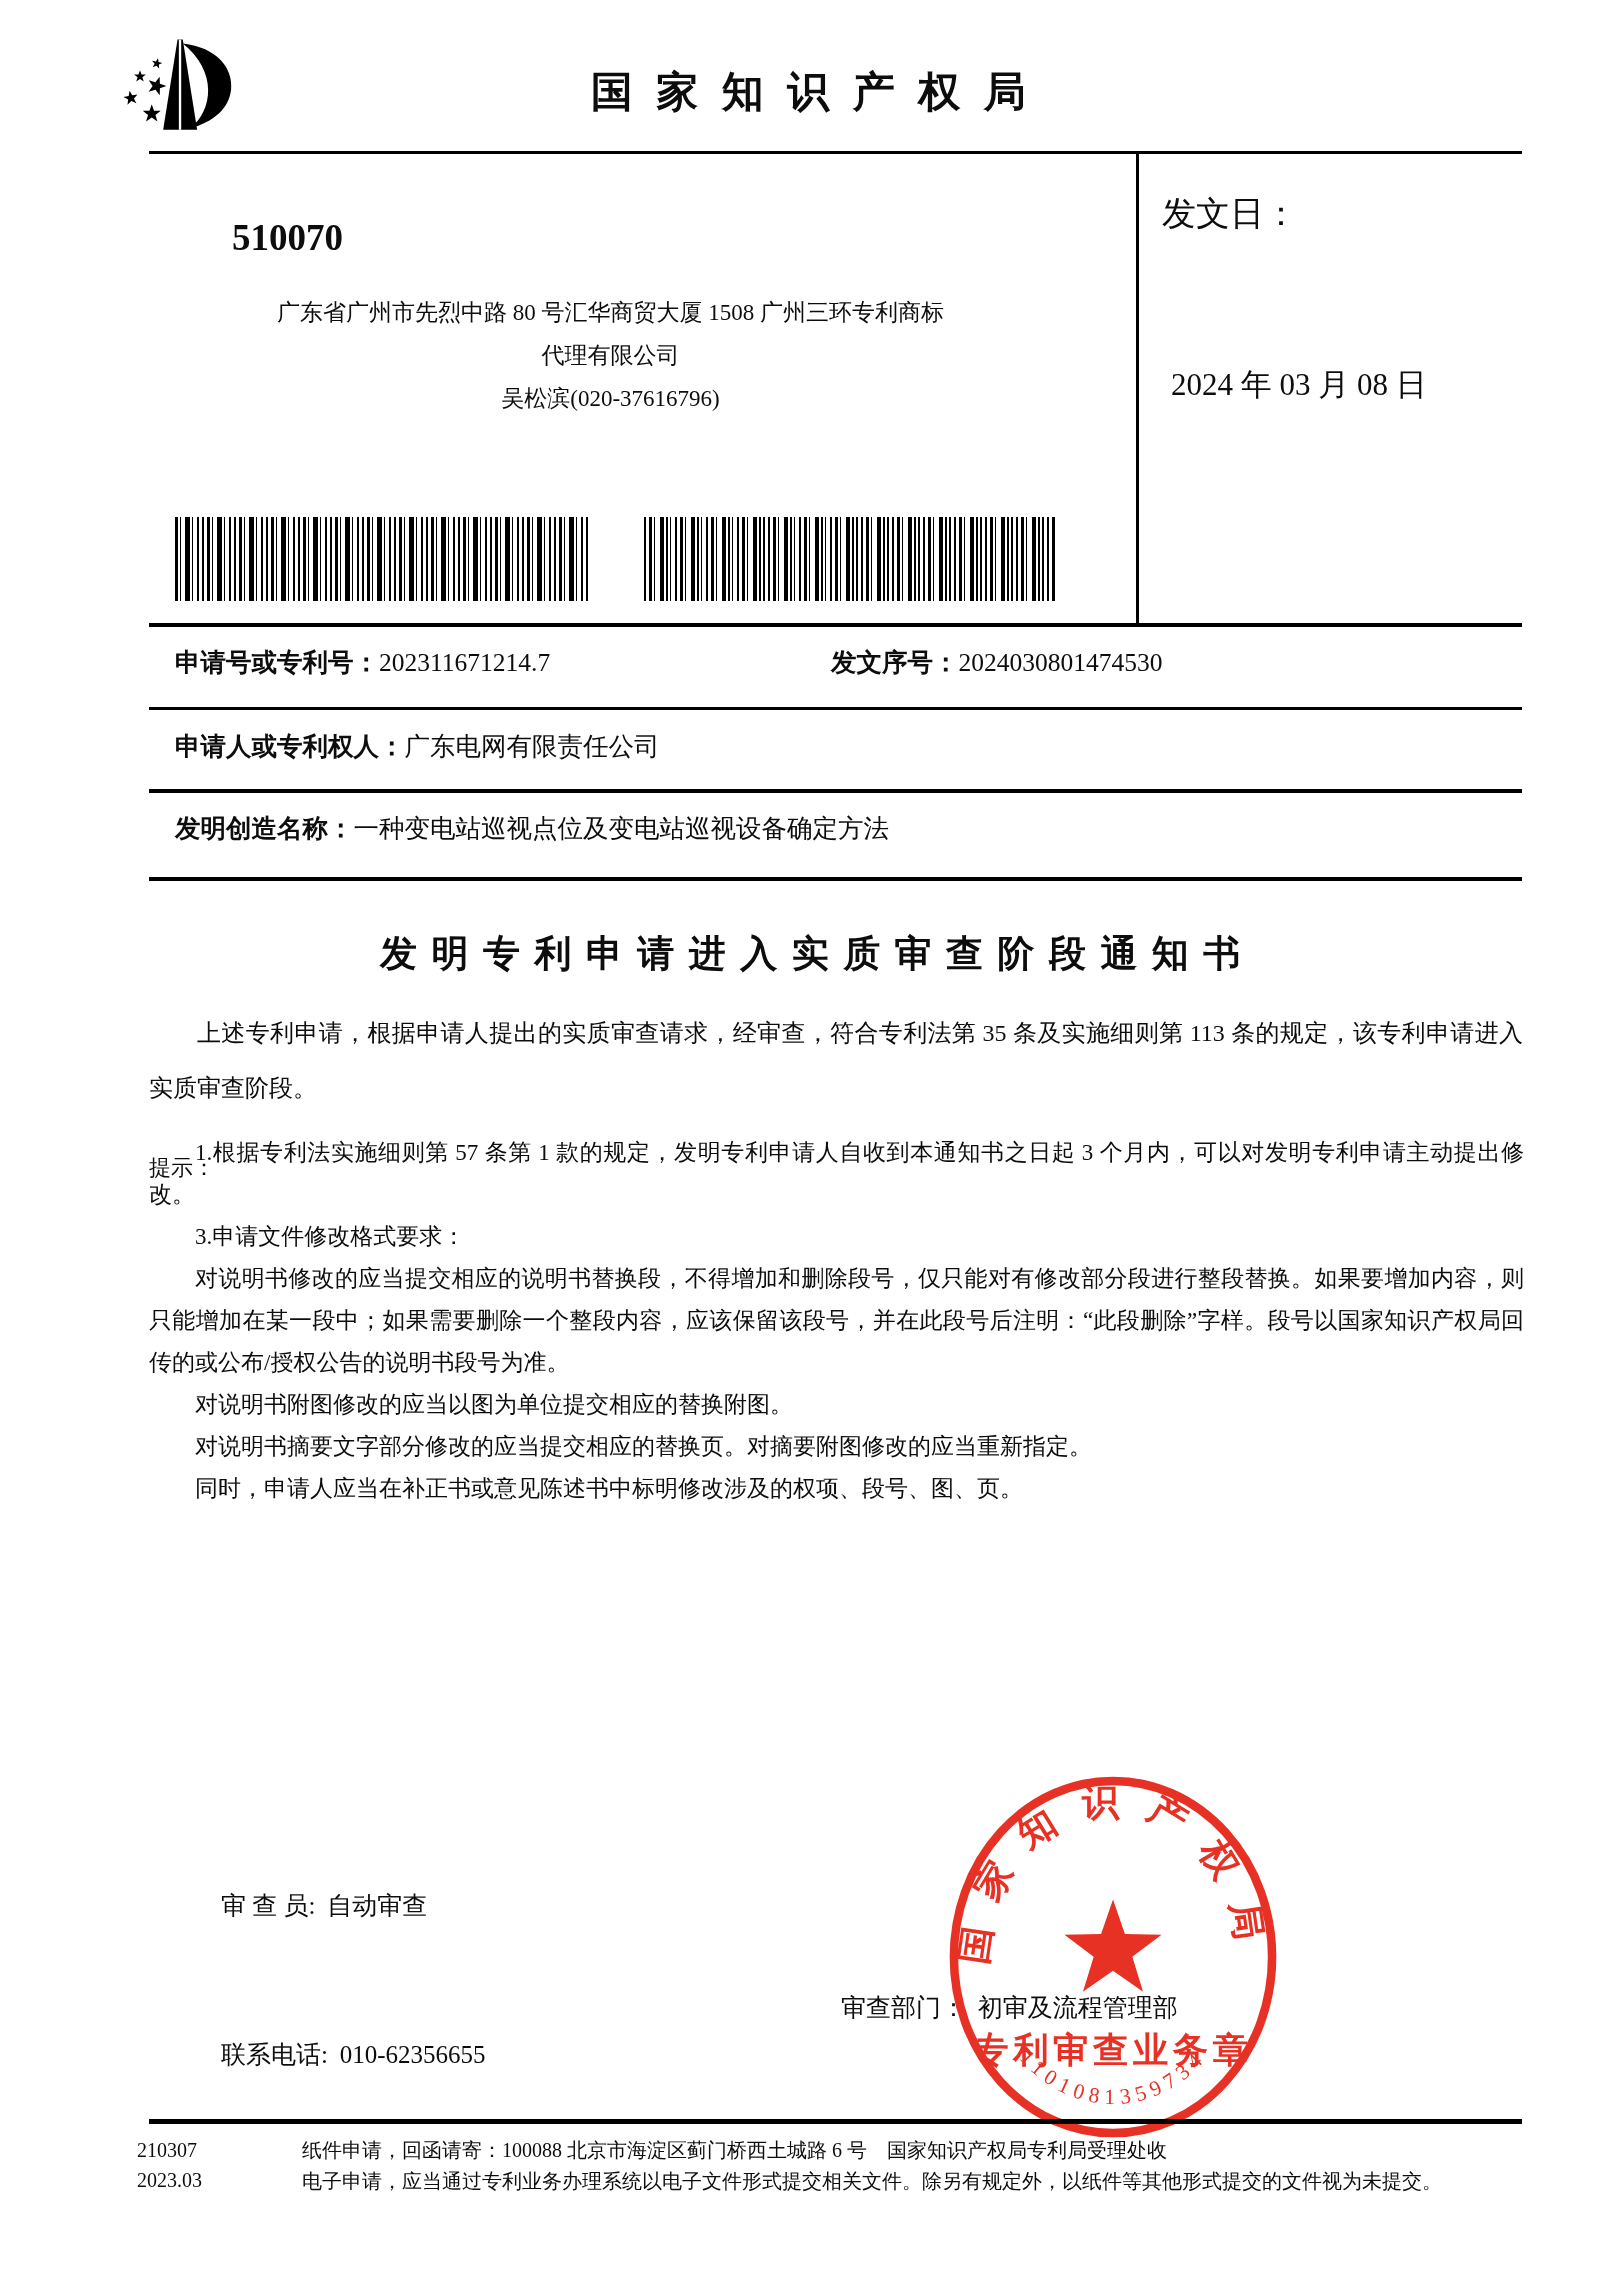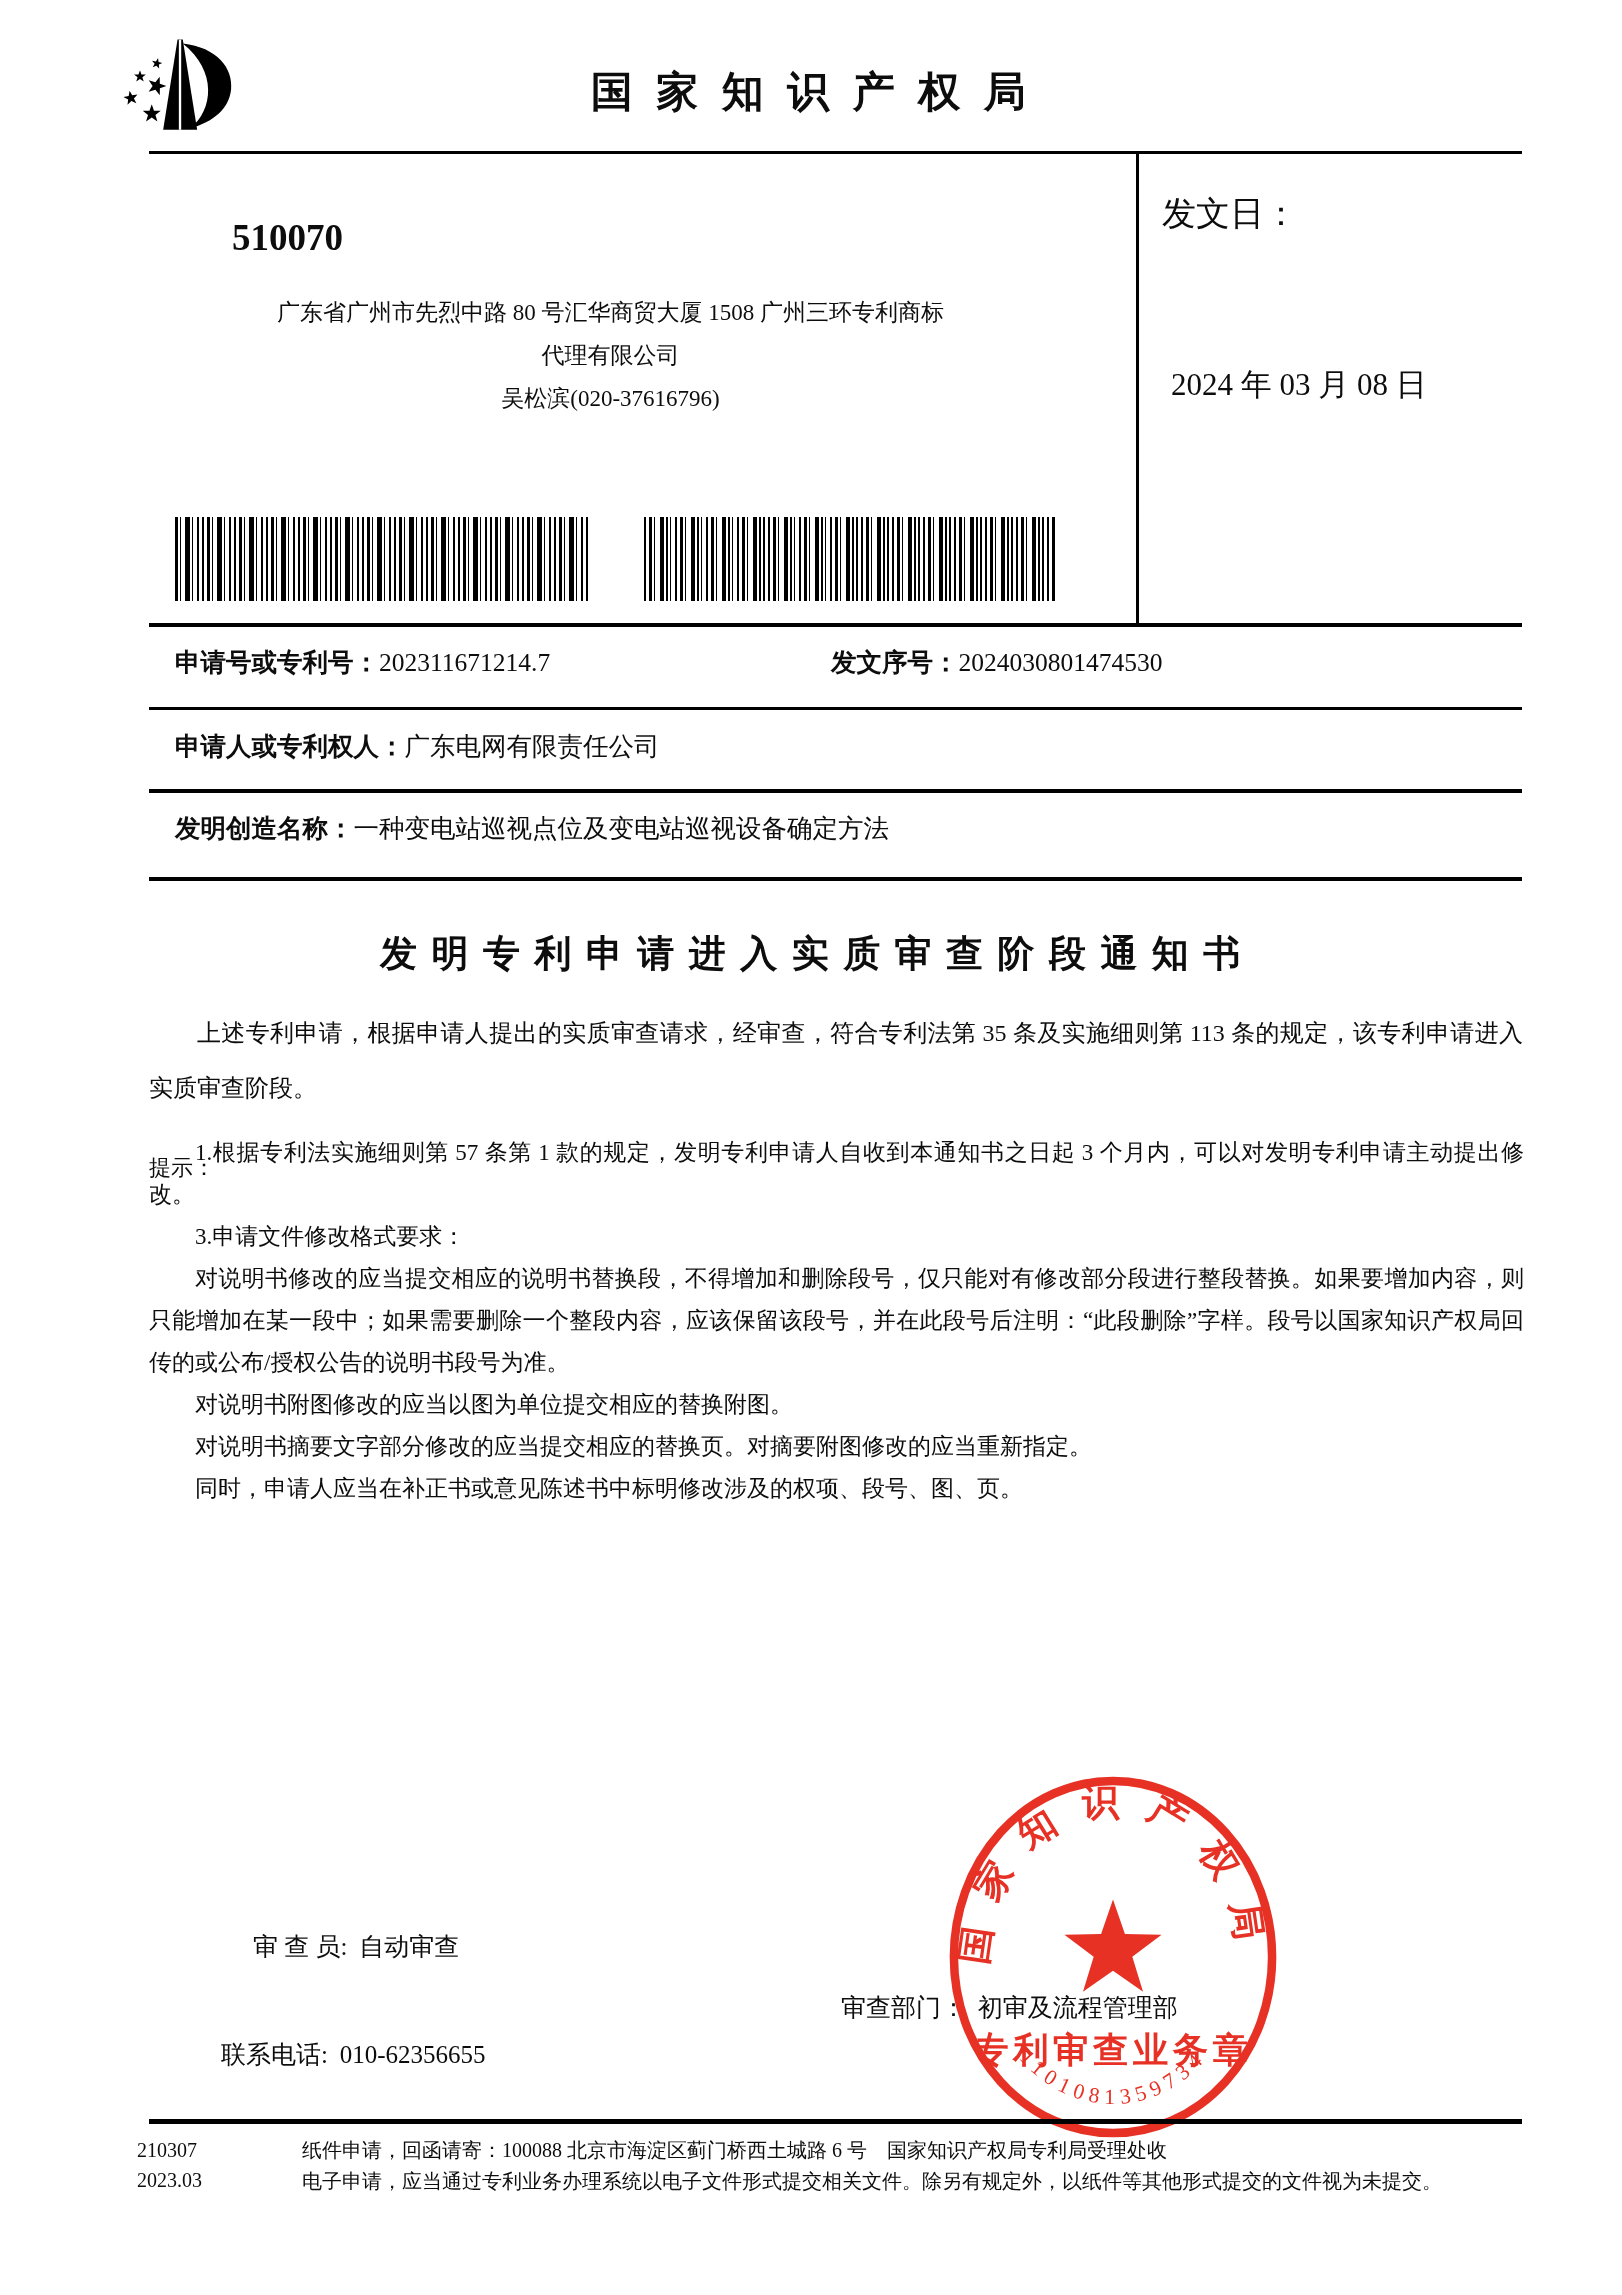--- a/index.html
+++ b/index.html
@@ -123,21 +123,21 @@
   <div class="abs tips-label">提示：</div>
   <div class="abs tips">
     <p>1.根据专利法实施细则第 57 条第 1 款的规定，发明专利申请人自收到本通知书之日起 3 个月内，可以对发明专利申请主动提出修改。</p>
     <p>3.申请文件修改格式要求：</p>
     <p>对说明书修改的应当提交相应的说明书替换段，不得增加和删除段号，仅只能对有修改部分段进行整段替换。如果要增加内容，则只能增加在某一段中；如果需要删除一个整段内容，应该保留该段号，并在此段号后注明：“此段删除”字样。段号以国家知识产权局回传的或公布/授权公告的说明书段号为准。</p>
     <p>对说明书附图修改的应当以图为单位提交相应的替换附图。</p>
     <p>对说明书摘要文字部分修改的应当提交相应的替换页。对摘要附图修改的应当重新指定。</p>
     <p>同时，申请人应当在补正书或意见陈述书中标明修改涉及的权项、段号、图、页。</p>
   </div>
 
-  <div class="abs sign" style="left:221px;top:1930px;margin-left:32px;">
+  <div class="abs sign" style="left:221px;top:1889px;">
     <span>审 查 员:</span><span class="val">自动审查</span>
   </div>
   <div class="abs sign" style="left:221px;top:2038px;">
     <span>联系电话:</span><span class="val num">010-62356655</span>
   </div>
   <div class="abs sign" style="left:841px;top:1991px;">
     <span>审查部门：</span><span class="val">初审及流程管理部</span>
   </div>
 
   <svg class="abs stamp" viewBox="0 0 504 556">

